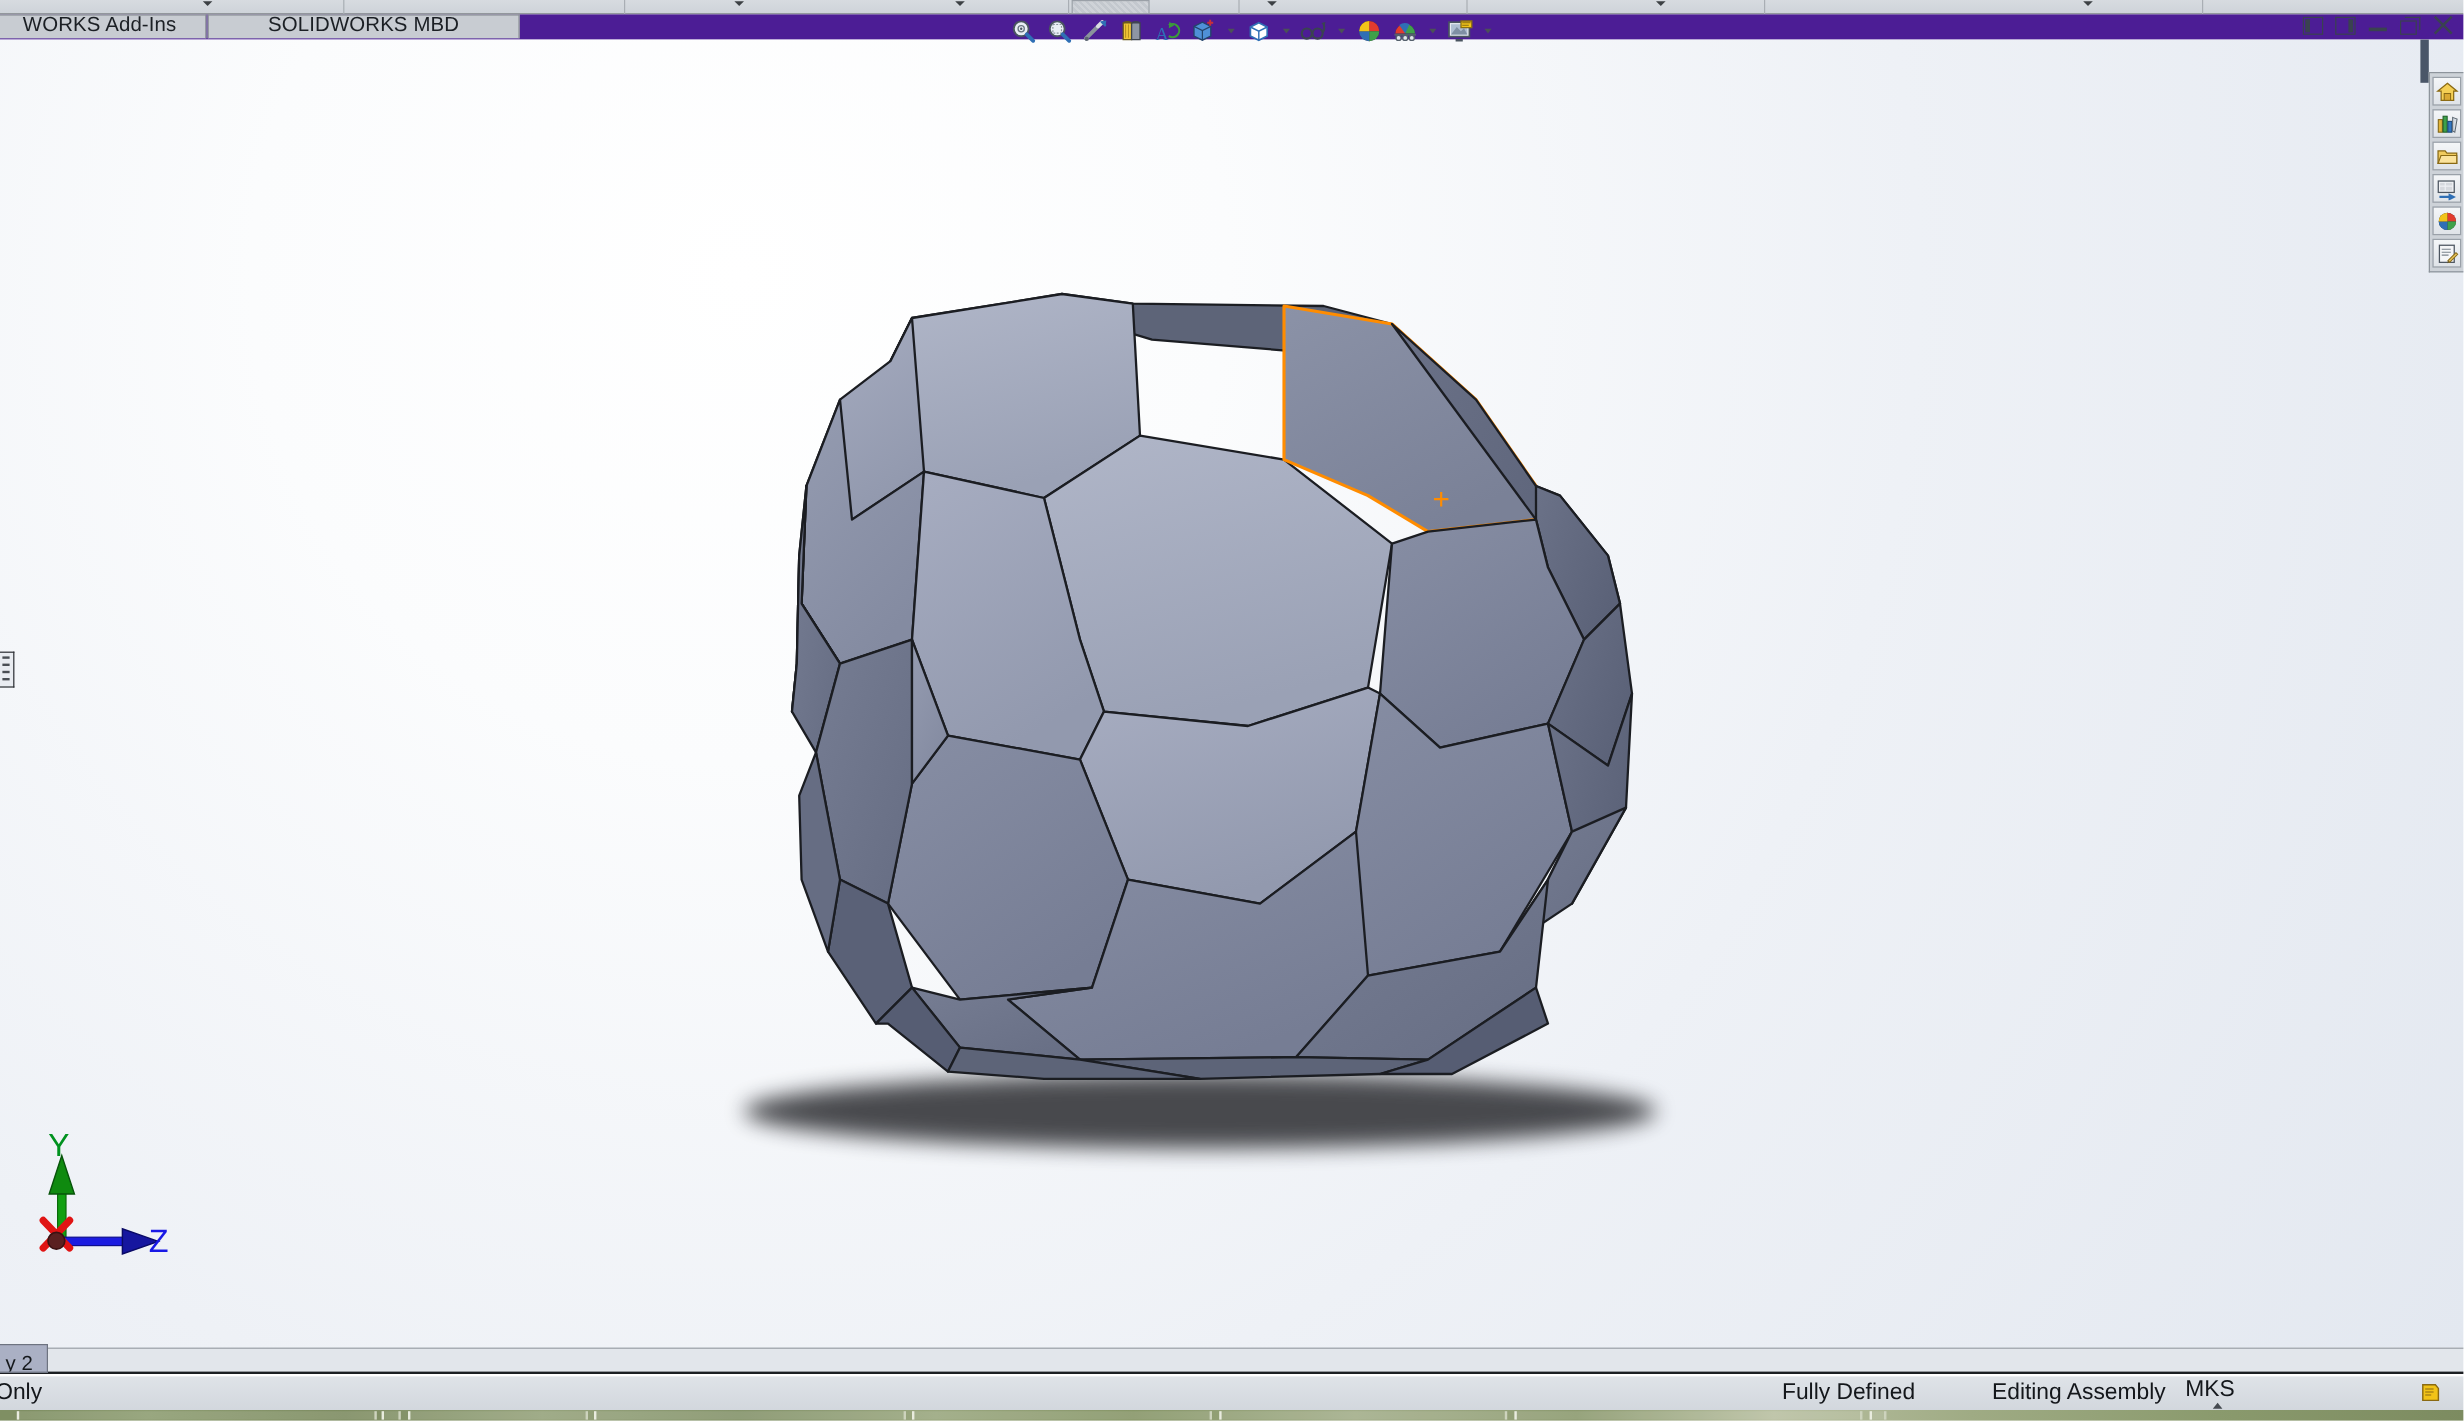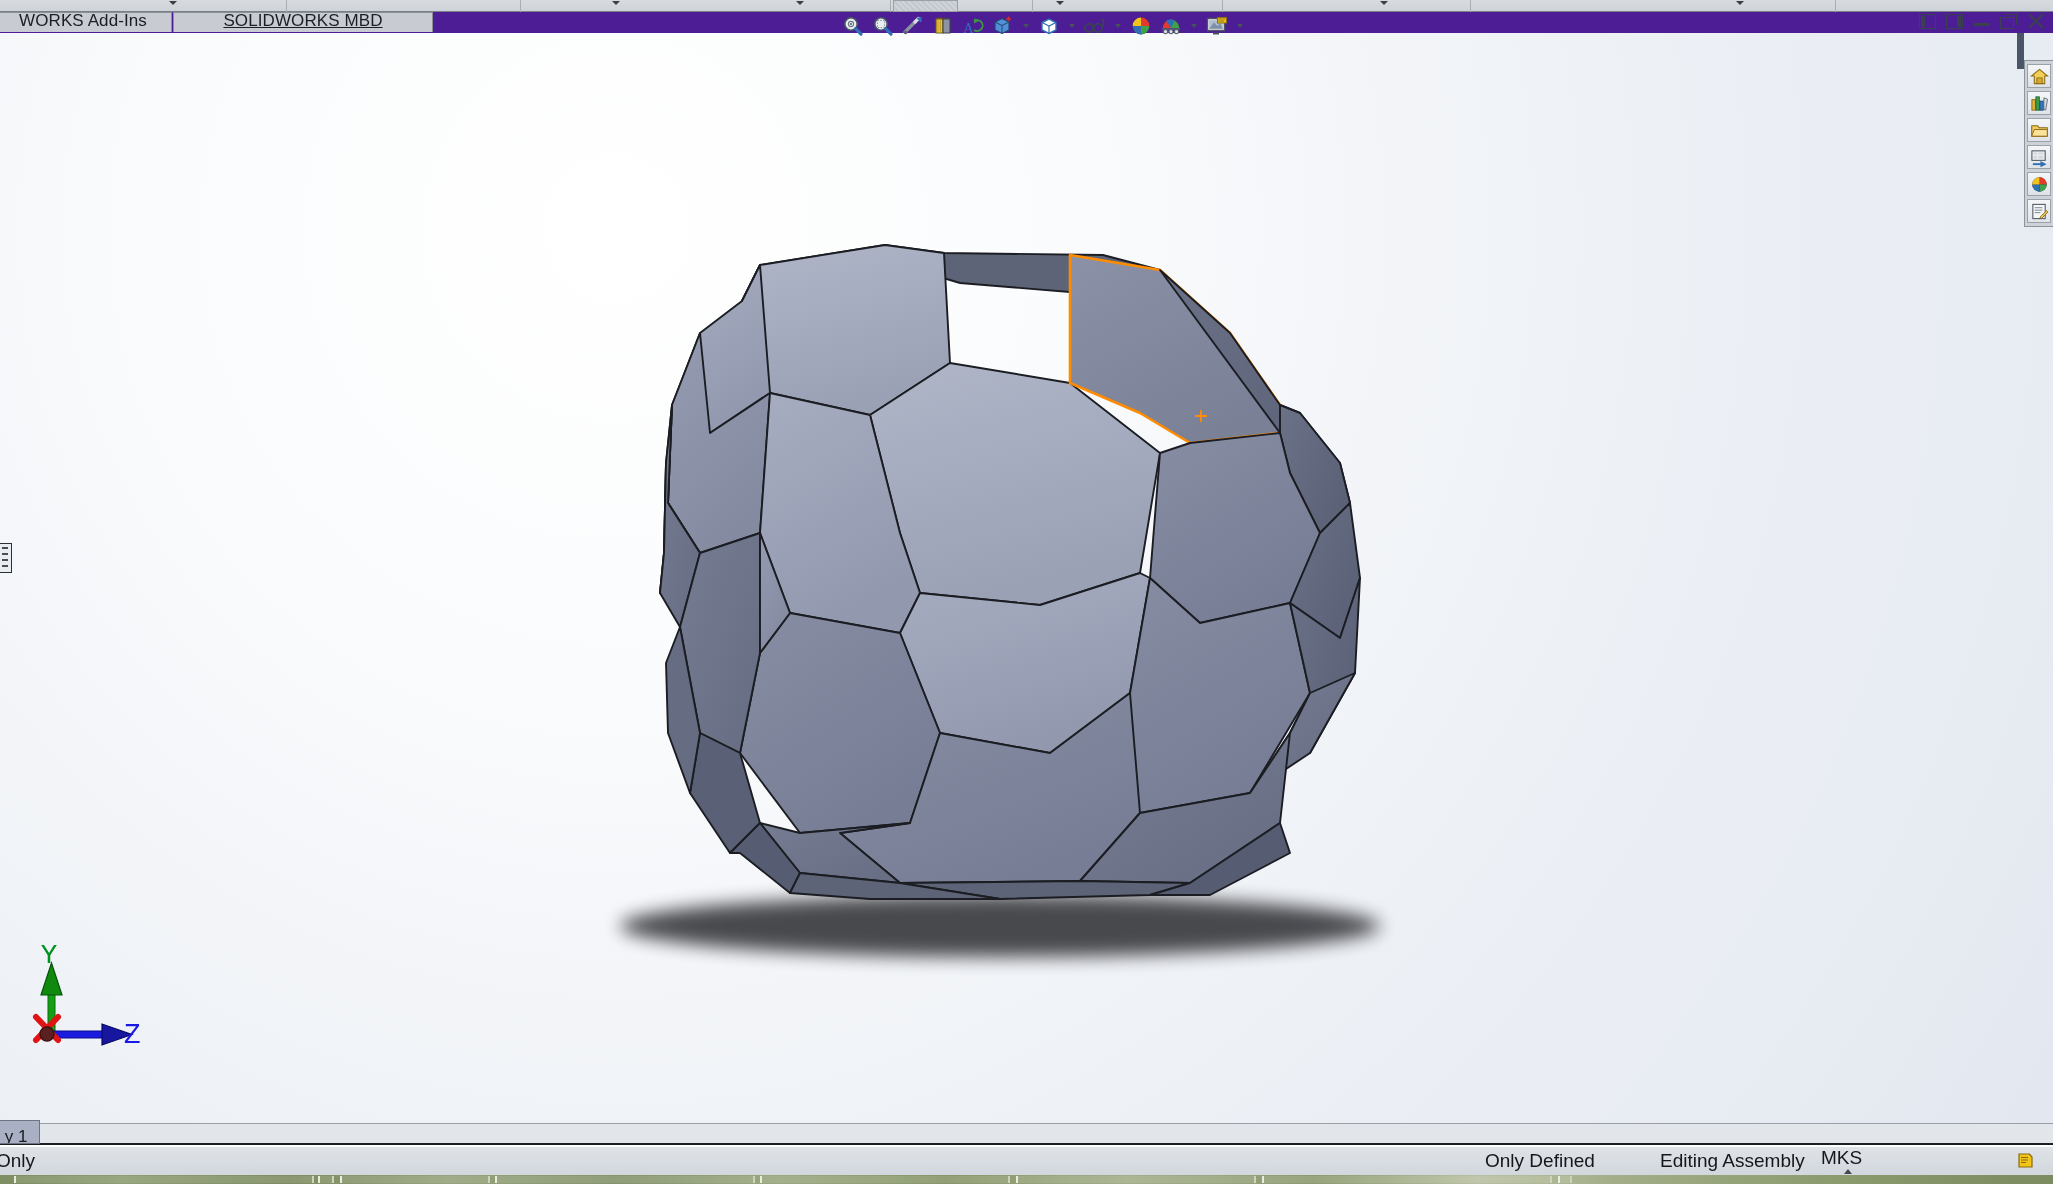--- a/index.html
+++ b/index.html
@@ -44,21 +44,21 @@
     border: 1px solid #8b9097;
     border-bottom: none;
     display: flex; align-items: center; justify-content: center;
     font-size: 17px; color: #1b1f24;
     white-space: nowrap;
     letter-spacing: 0.1px;
     overflow: hidden;
   }
   .tab span { position: relative; top: -2px; }
   #tab-addins { left: -6px; width: 178px; }
-  #tab-mbd   { left: 173px; width: 260px; text-decoration: underline; }
+  #tab-mbd   { left: 173px; width: 260px; }
 
   
   .wincontrols {
     position: absolute; right: 8px; top: 14px;
     display: flex; align-items: center; gap: 10px;
     z-index: 40;
   }
   .wc {
     width: 17px; height: 15px; position: relative; cursor: pointer;
   }
@@ -561,33 +561,33 @@
         <rect x="3" y="2.5" width="13" height="15" fill="#f5f6f8" stroke="#4c5560" stroke-width="1.1"></rect>
         <path d="M5 6 H13 M5 8.6 H13 M5 11.2 H11" stroke="#7a828c" stroke-width="1"></path>
         <path d="M10.5 16 L17.5 9 L19 10.5 L12 17.5 Z" fill="#e8c45a" stroke="#8a6a14" stroke-width=".9"></path>
         <path d="M10.5 16 L12 17.5 L9.8 18.2 Z" fill="#6b5a2a"></path>
       </svg>
     </div>
   </div>
 
   <div class="bottom-tabstrip">
     <div class="bottom-tab">
-      <span>y 1</span>
+      <span>y 2</span>
     </div>
   </div>
 
   <div class="statusbar">
 
     <div class="sb-cell" id="sb-readonly">
       <span>Only</span>
     </div>
 
 
     <div class="sb-cell" id="sb-defined">
-      <span>Only Defined</span>
+      <span>Fully Defined</span>
     </div>
 
     <div class="sb-cell" id="sb-editing">
       <span>Editing Assembly</span>
     </div>
 
     <div class="sb-cell" id="sb-units">
       <span>MKS</span>
       <i class="sb-units-caret"></i>
     </div>

